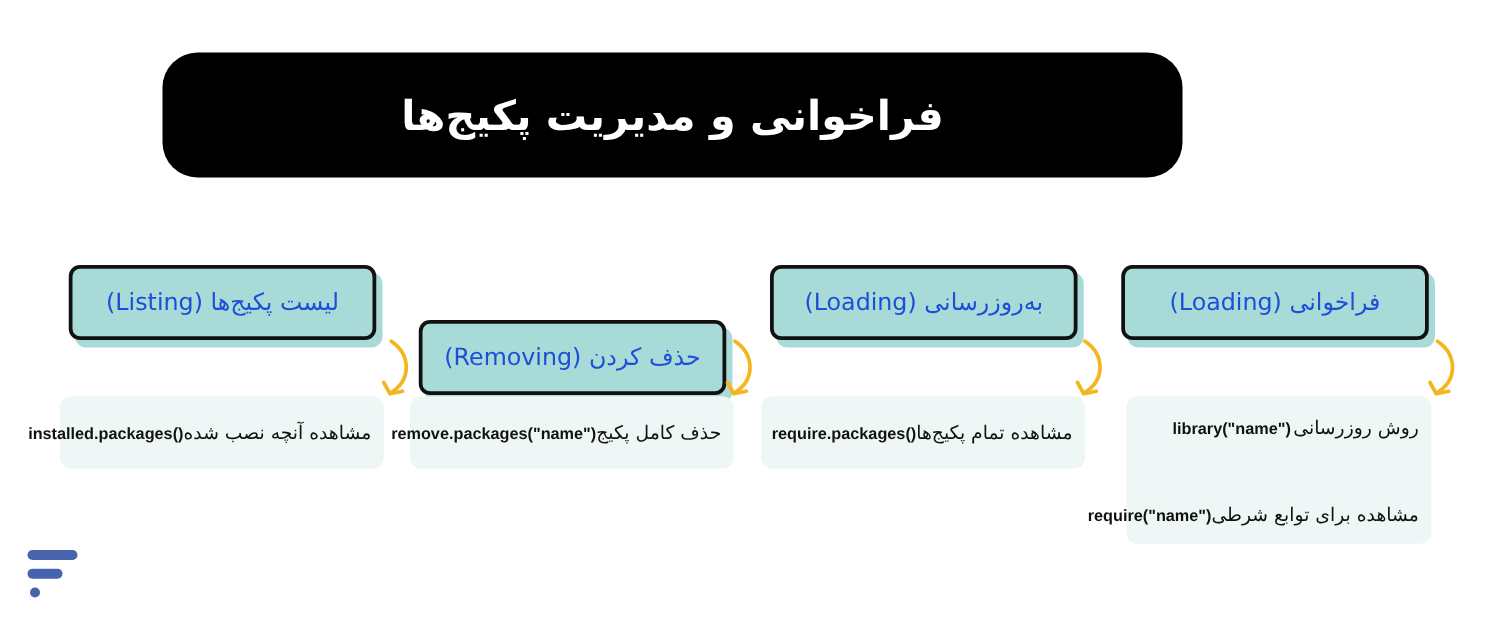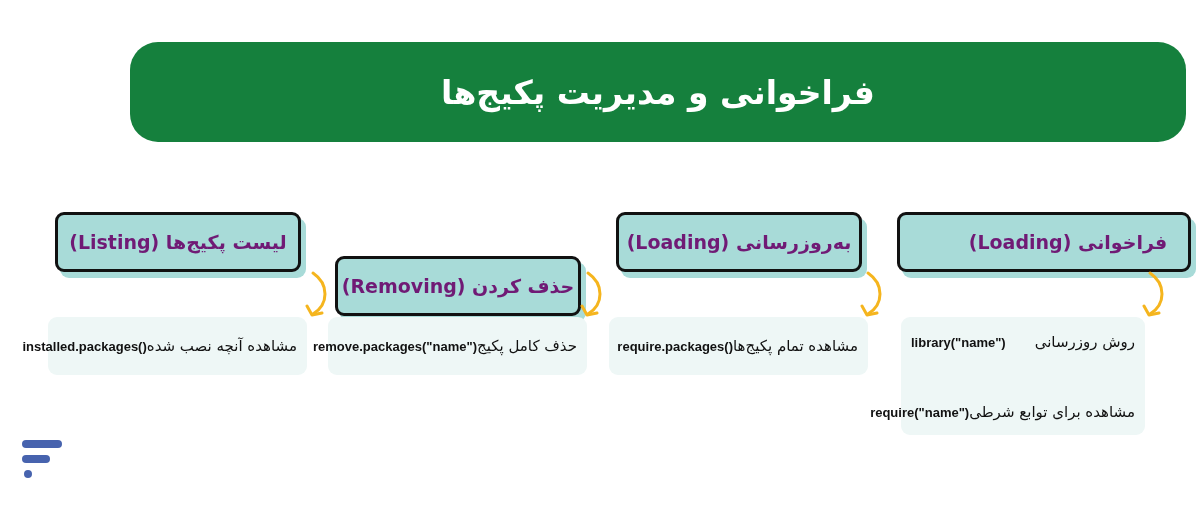--- a/index.html
+++ b/index.html
@@ -1,68 +1,68 @@
 <!DOCTYPE html>
 <html><head>
 <meta charset="utf-8">
 <style>
   html, body { margin: 0; padding: 0; }
   body {
     width: 1201px; height: 506px; background: #ffffff; position: relative; overflow: hidden;
     font-family: "DejaVu Sans", sans-serif;
   }
   .title-banner {
-    position: absolute; left: 130px; top: 42px; width: 1056px; height: 100px;
-    background: #15803d; border-radius: 28px;
+    position: absolute; left: 130px; top: 42px; width: 816px; height: 100px;
+    background: #000000; border-radius: 28px;
     display: flex; align-items: center; justify-content: center;
   }
   .title-banner span {
     color: #ffffff; font-size: 33px; font-weight: bold; direction: rtl;
     font-family: "DejaVu Sans", sans-serif;
   }
   .header-card {
     position: absolute; width: 240px; height: 54px;
     background: #a8dbd8; border: 3px solid #111; border-radius: 9px;
     box-shadow: 5px 6px 0 #a8dbd8;
     display: flex; align-items: center; justify-content: center;
   }
   .header-card span {
-    font-size: 19px; color: #701a75; direction: rtl; white-space: nowrap;
+    font-size: 19px; color: #1d4ed8; direction: rtl; white-space: nowrap;
     font-family: "DejaVu Sans", sans-serif;
-    font-weight: bold;
   }
   .arrow { position: absolute; width: 30px; height: 50px; }
   .detail-card {
     position: absolute; background: #eef7f6; border-radius: 9px;
     direction: rtl; font-family: "DejaVu Sans", sans-serif;
   }
   .detail-row {
     position: absolute; left: 0; right: 0; display: flex; align-items: center;
     justify-content: space-between; padding: 0 10px;
   }
   .detail-desc { font-size: 15px; color: #111; white-space: nowrap; }
   .detail-code {
     font-size: 13px; font-weight: bold; color: #111; direction: ltr; white-space: nowrap;
     font-family: "Liberation Sans", sans-serif;
+    margin-left: 27px;
   }
   .logo { position: absolute; left: 22px; top: 440px; display: flex; align-items: center; gap: 12px; }
   .logo-mark { position: relative; width: 42px; height: 42px; }
   .logo-mark .bar1 { position: absolute; left: 0; top: 0; width: 40px; height: 8px; border-radius: 4px; background: #4763ae; }
   .logo-mark .bar2 { position: absolute; left: 0; top: 15px; width: 28px; height: 8px; border-radius: 4px; background: #4763ae; }
   .logo-mark .dot { position: absolute; left: 2px; top: 30px; width: 8px; height: 8px; border-radius: 50%; background: #4763ae; }
   .logo-text { color: #4763ae; font-size: 20px; font-weight: bold; direction: rtl; font-family: "DejaVu Sans", sans-serif; }
 </style>
 </head>
 <body>
 
 <div class="title-banner">
   <span>فراخوانی و مدیریت پکیج‌ها</span>
 </div>
 
-<div class="header-card" style="left:897px; top:212px;padding-left:48px;">
+<div class="header-card" style="left:897px; top:212px;">
   <span>فراخوانی (Loading)</span>
 </div>
 <svg class="arrow" style="left:1142px; top:270px;" viewBox="0 0 30 50">
   <path d="M8 3 C 24 14, 24 34, 8 44" stroke="#f5b51e" stroke-width="3" fill="none" stroke-linecap="round"></path>
   <path d="M2 36 L 7 45 L 17 43" stroke="#f5b51e" stroke-width="3" fill="none" stroke-linecap="round" stroke-linejoin="round"></path>
 </svg>
 <div class="detail-card" style="left:901px; top:317px; width:244px; height:118px;">
   <div class="detail-row" style="top:16px;">
     <span class="detail-desc">روش روزرسانی</span>
     <span class="detail-code">library("name")</span>

